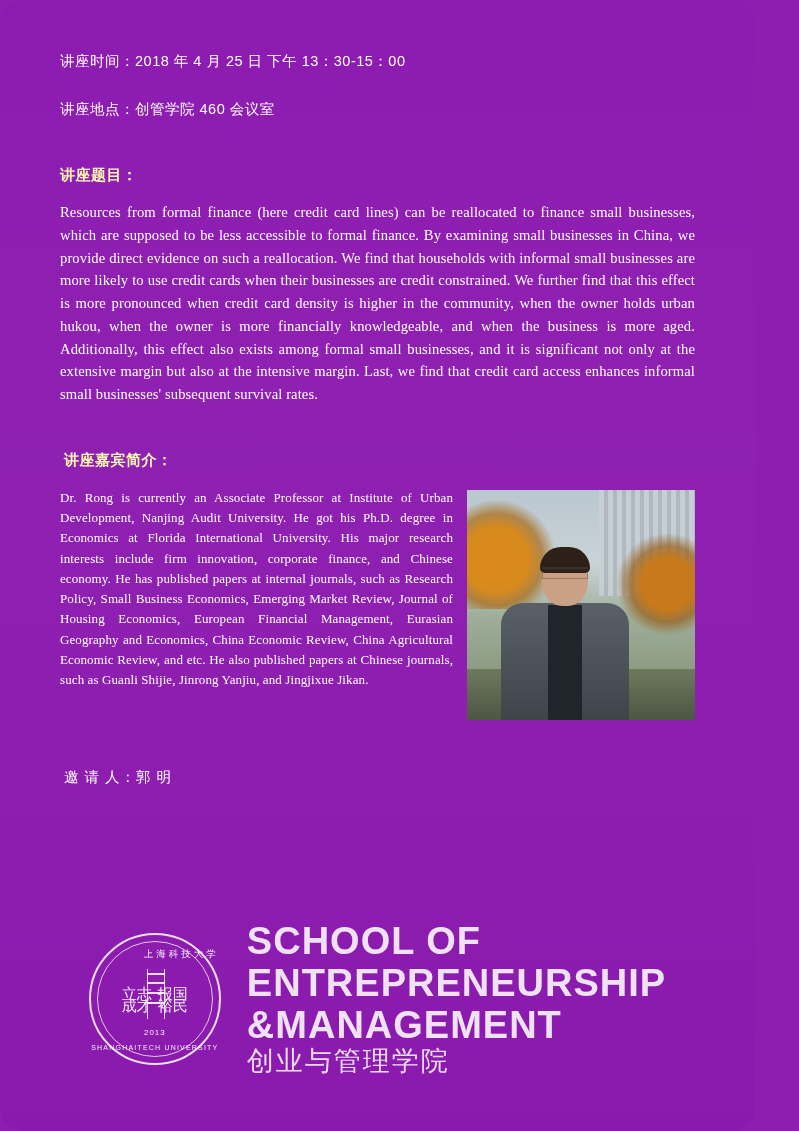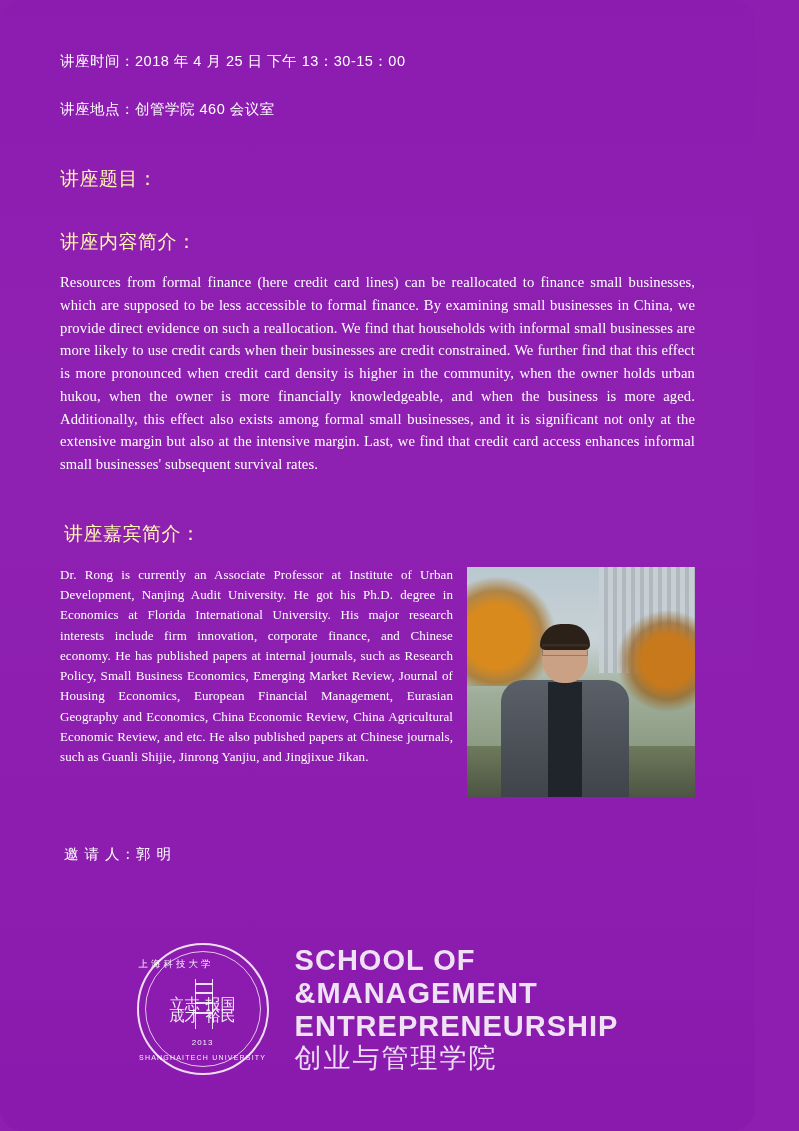--- a/index.html
+++ b/index.html
@@ -32,22 +32,22 @@
     margin: 0;
   }
   .meta-time {
     padding-top: 52px;
   }
   .meta-place {
     padding-top: 29px;
   }
   .section-head {
     font-family: "Liberation Sans", sans-serif;
-    font-size: 19px;
-    font-weight: normal;
+    font-size: 15px;
+    font-weight: bold;
     color: #fff8b0;
     letter-spacing: 0.5px;
   }
   .head-topic {
     padding-top: 47px;
   }
   .talk-title {
     font-family: "Liberation Serif", serif;
     font-size: 18.5px;
     font-weight: bold;
@@ -217,21 +217,21 @@
     position: absolute;
     inset: 6px;
     border-radius: 50%;
     border: 1px solid rgba(255,255,255,0.75);
   }
   .seal-top-text {
     position: absolute;
     top: 13px;
     left: 0;
     right: 0;
-    text-align: left;
+    text-align: right;
     font-family: "Liberation Sans", sans-serif;
     font-size: 9.5px;
     letter-spacing: 3px;
     color: rgba(255,255,255,0.92);
   }
   .seal-bottom-text {
     position: absolute;
     bottom: 12px;
     left: 0;
     right: 0;
@@ -276,21 +276,21 @@
     color: rgba(255,255,255,0.92);
   }
   .seal-motto span { line-height: 1.15; }
   .school-name {
     color: #f3e6f7;
     line-height: 1.0;
   }
   .school-en {
     font-family: "Liberation Sans", sans-serif;
     font-weight: bold;
-    font-size: 29px;
+    font-size: 38px;
     letter-spacing: 1px;
     color: #f0e2f5;
   }
   .school-en div { margin-bottom: 4px; }
   .school-cn {
     font-family: "Liberation Sans", sans-serif;
     font-size: 27px;
     letter-spacing: 2px;
     color: #eddcf3;
     margin-top: 3px;
@@ -299,21 +299,20 @@
 </head>
 <body>
 
 <div class="poster">
 
   <p class="meta-line meta-time">讲座时间：2018 年 4 月 25 日  下午 13：30-15：00</p>
   <p class="meta-line meta-place">讲座地点：创管学院 460 会议室</p>
 
   <div class="section-head head-topic">讲座题目：</div>
 
-  <div class="section-head head-abstract">讲座内容简介：</div>
   <div class="abstract-body">Resources from formal finance (here credit card lines) can be reallocated to finance small businesses, which are supposed to be less accessible to formal finance. By examining small businesses in China, we provide direct evidence on such a reallocation. We find that households with informal small businesses are more likely to use credit cards when their businesses are credit constrained. We further find that this effect is more pronounced when credit card density is higher in the community, when the owner holds urban hukou, when the owner is more financially knowledgeable, and when the business is more aged. Additionally, this effect also exists among formal small businesses, and it is significant not only at the extensive margin but also at the intensive margin. Last, we find that credit card access enhances informal small businesses' subsequent survival rates.</div>
 
   <div class="section-head head-speaker">讲座嘉宾简介：</div>
 
   <div class="speaker-block">
     <div class="speaker-photo">
       <div class="ph-sky"></div>
       <div class="ph-building"></div>
       <div class="ph-tree-l"></div>
       <div class="ph-tree-r"></div>
@@ -340,20 +339,20 @@
       <div class="seal-motto" style="top:62px;">
         <span>成才</span>
         <span>裕民</span>
       </div>
       <div class="seal-year">2013</div>
       <div class="seal-bottom-text">SHANGHAITECH UNIVERSITY</div>
     </div>
     <div class="school-name">
       <div class="school-en">
         <div>SCHOOL OF</div>
+        <div>ENTREPRENEURSHIP</div>
         <div>&amp;MANAGEMENT</div>
-        <div>ENTREPRENEURSHIP</div>
       </div>
       <div class="school-cn">创业与管理学院</div>
     </div>
   </div>
 
 </div>
 
 </body></html>

